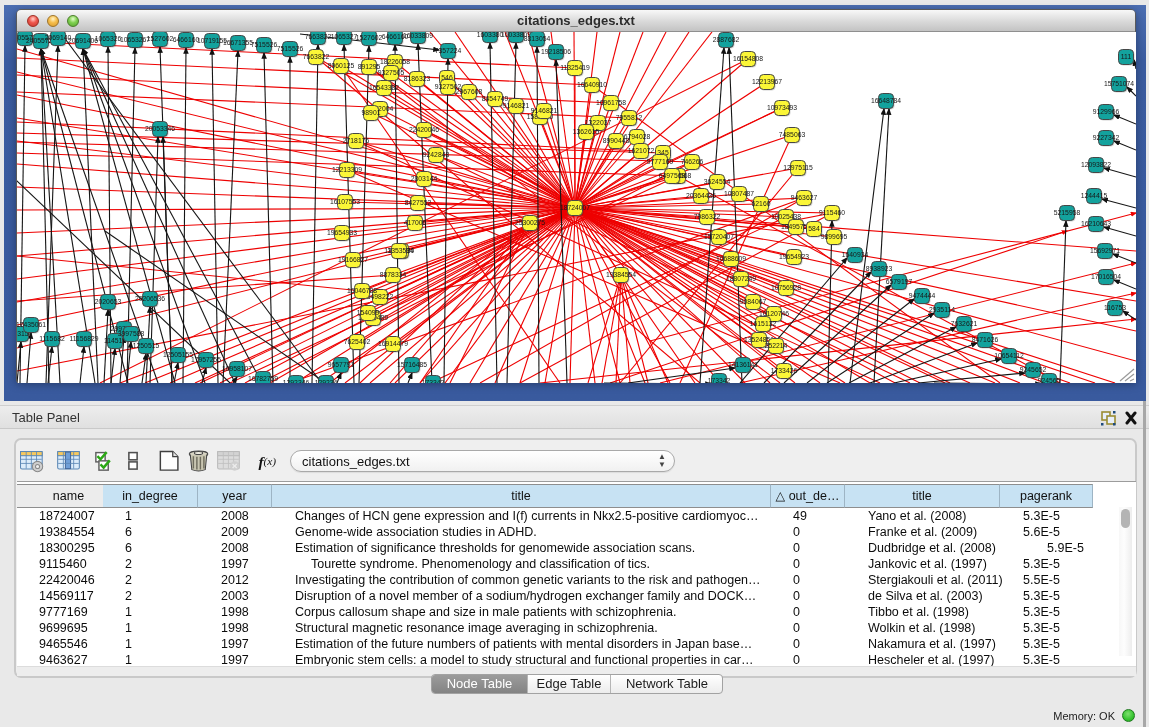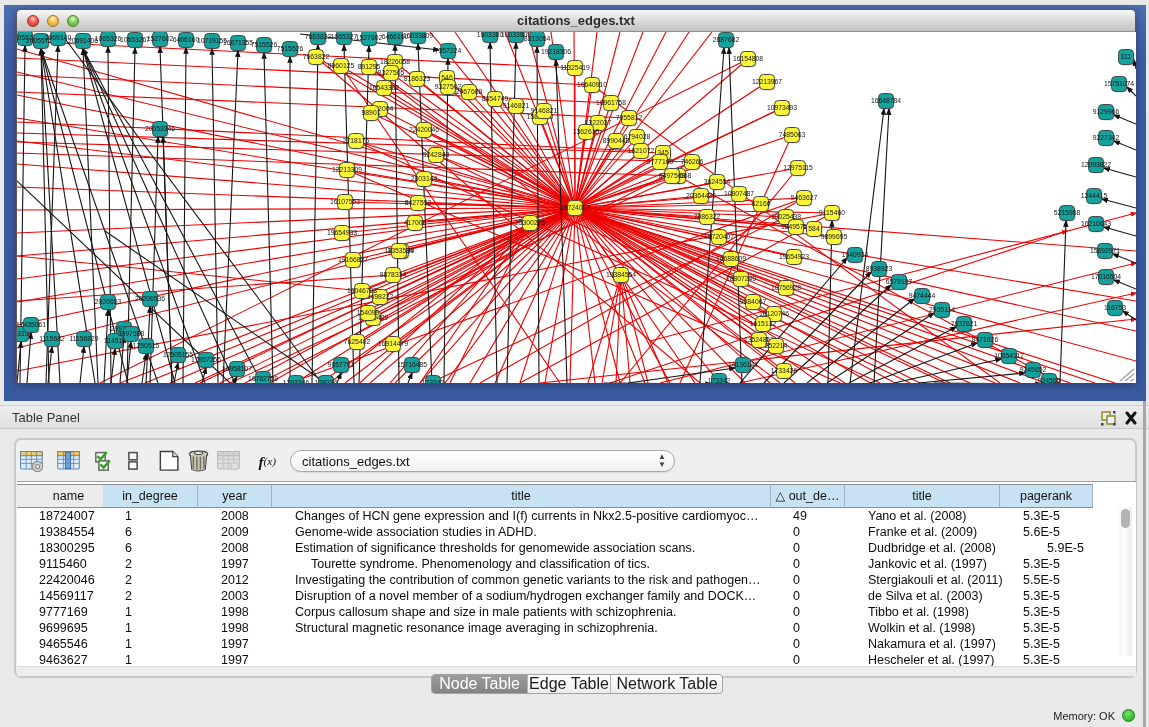--- a/index.html
+++ b/index.html
@@ -28,21 +28,21 @@
 #combo .st{position:absolute;right:8px;top:2px;font-size:8px;color:#444;line-height:8px;letter-spacing:0}
 
 #twhite{left:17px;top:481px;width:1119px;height:185px;background:#fff;border-top:1px solid #9c9c9c}
 #tfoot{left:17px;top:666px;width:1119px;height:10px;background:#ededed;border-top:1px solid #dcdcdc}
 .th{top:484px;height:24px;background:#c7e2f3;border-right:1px solid #9db4c4;border-top:1px solid #8e8e8e;border-bottom:1px solid #8e8e8e;text-align:center;font-size:12.5px;color:#111;line-height:23px}
 .tr{left:17px;width:1093px;height:16px;position:absolute;font-size:12.5px;color:#0c0c0c;white-space:nowrap}
 .tr span{position:absolute;top:1px}
 #sbar{left:1119px;top:507px;width:13px;height:149px;background:linear-gradient(90deg,#f7f7f7,#fdfdfd 40%,#ededed)}
 #thumb{left:1121px;top:509px;width:9px;height:19px;border-radius:5px;background:#b4b4b4}
 
-#segs{left:431px;top:674px;width:292px;height:20px;border:1px solid #a2a2a2;border-radius:4px;background:linear-gradient(#fff,#ececec);font-size:16px;color:#1c1c1c}
+#segs{left:431px;top:674px;width:292px;height:20px;border:1px solid #a2a2a2;border-radius:4px;background:linear-gradient(#fff,#ececec);font-size:13px;color:#1c1c1c}
 #segs .s{position:absolute;top:0;height:18px;line-height:18px;text-align:center}
 #seg1{left:0;width:95px;background:linear-gradient(#9c9c9c,#838383);color:#fff;border-radius:3px 0 0 3px}
 #seg2{left:95px;width:83px;border-left:1px solid #b5b5b5}
 #seg3{left:178px;width:113px;border-left:1px solid #b5b5b5}
 #mem{right:34px;top:710px;font-size:11px;color:#222}
 #memdot{right:14px;top:709px;width:13px;height:13px;border-radius:50%;background:radial-gradient(circle at 45% 35%,#7fe070,#35c42f 60%,#24a01f);border:1px solid #1e7a1e}
 #redge{left:1143px;top:401px;width:3px;height:326px;background:#a7a7a7}
 </style></head><body>
 <div class="abs" id="desk">
   <div class="abs" id="win">
@@ -1220,28 +1220,30 @@
     <span style="left:204px">1998</span>
     <span style="left:278px">Structural magnetic resonance image averaging in schizophrenia.</span>
     <span style="left:776px">0</span>
     <span style="left:851px">Wolkin et al. (1998)</span>
     <span style="left:1006px">5.3E-5</span>
   </div>
 <div class="tr" style="top:636px">
     <span style="left:22px">9465546</span>
     <span style="left:108px">1</span>
     <span style="left:204px">1997</span>
+    <span style="left:278px">Estimation of the future numbers of patients with mental disorders in Japan base…</span>
     <span style="left:776px">0</span>
     <span style="left:851px">Nakamura et al. (1997)</span>
     <span style="left:1006px">5.3E-5</span>
   </div>
 <div class="tr" style="top:652px">
     <span style="left:22px">9463627</span>
     <span style="left:108px">1</span>
     <span style="left:204px">1997</span>
+    <span style="left:278px">Embryonic stem cells: a model to study structural and functional properties in car…</span>
     <span style="left:776px">0</span>
     <span style="left:851px">Hescheler et al. (1997)</span>
     <span style="left:1006px">5.3E-5</span>
   </div>
 <div class="abs" id="sbar"></div>
 <div class="abs" id="thumb"></div>
 <div class="abs" id="tfoot"></div>
 <div class="abs" id="segs">
     <div class="s" id="seg1">Node Table</div>
     <div class="s" id="seg2">Edge Table</div>

